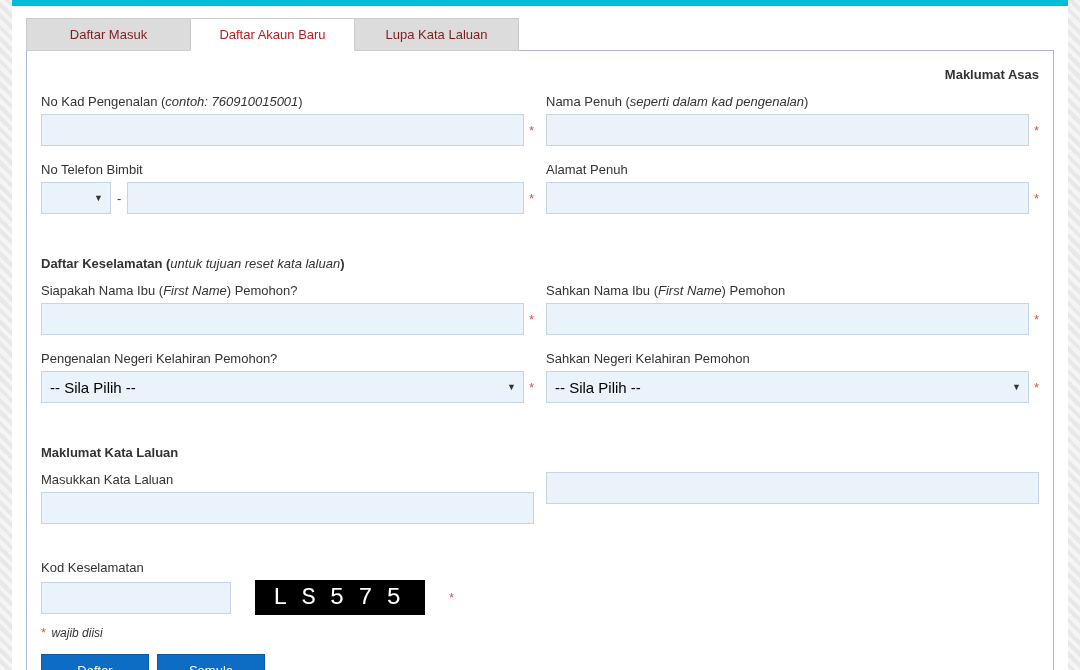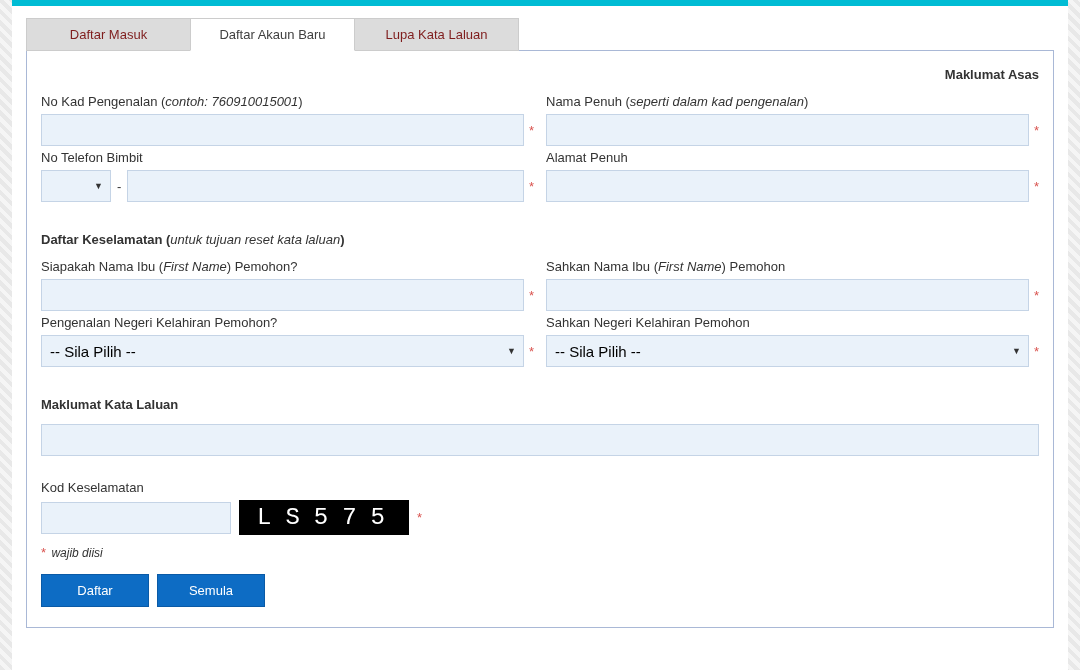--- a/index.html
+++ b/index.html
@@ -41,41 +41,41 @@
       text-align: center;
       min-width: 165px;
       color: #7f1d1d;
     }
     .tab:not(:first-child) {
       margin-left: -1px;
     }
     .tab.active {
       background: #fff;
       border-bottom: 1px solid #fff;
-      color: #404040;
+      color: #b91c1c;
       position: relative;
       z-index: 2;
     }
     .panel {
       border: 1px solid #a9b8d6;
       margin-top: -1px;
       padding: 16px 14px 20px;
       background: #fff;
     }
     .section-title {
       font-weight: bold;
       font-size: 13px;
       margin-bottom: 12px;
       margin-top: 6px;
     }
     .section-title:first-child { margin-top: 0; text-align: right; }
     .row {
       display: flex;
       gap: 12px;
-      margin-bottom: 4px;
+      margin-bottom: 16px;
     }
     .col {
       flex: 1;
       min-width: 0;
     }
     .field-label {
       display: block;
       font-size: 13px;
       color: #333;
       margin-bottom: 5px;
@@ -134,21 +134,21 @@
       color: #333;
     }
     .req-star {
       color: #d9534f;
       font-size: 13px;
     }
     .spacer-below { height: 20px; }
     .captcha-row {
       display: flex;
       align-items: center;
-      gap: 8px;
+      gap: 24px;
       margin-bottom: 10px;
     }
     .captcha-input {
       width: 190px;
       height: 32px;
       border: 1px solid #c5d4e6;
       background: #eaf2fa;
       padding: 0 8px;
     }
     .captcha-img {
@@ -296,20 +296,26 @@
           </div>
         </div>
       </div>
 
       <div class="spacer-below"></div>
 
       <div class="section-title">Maklumat Kata Laluan</div>
 
       <div class="row">
         <div class="col">
+          <label class="field-label">Masukkan Kata Laluan</label>
+          <div class="input-wrap">
+            <input type="password" class="text-input" style="">
+          </div>
+        </div>
+        <div class="col">
           <div class="input-wrap">
             <input type="password" class="text-input" style="">
           </div>
         </div>
       </div>
 
       <div class="spacer-below"></div>
 
       <label class="field-label">Kod Keselamatan</label>
       <div class="captcha-row">

